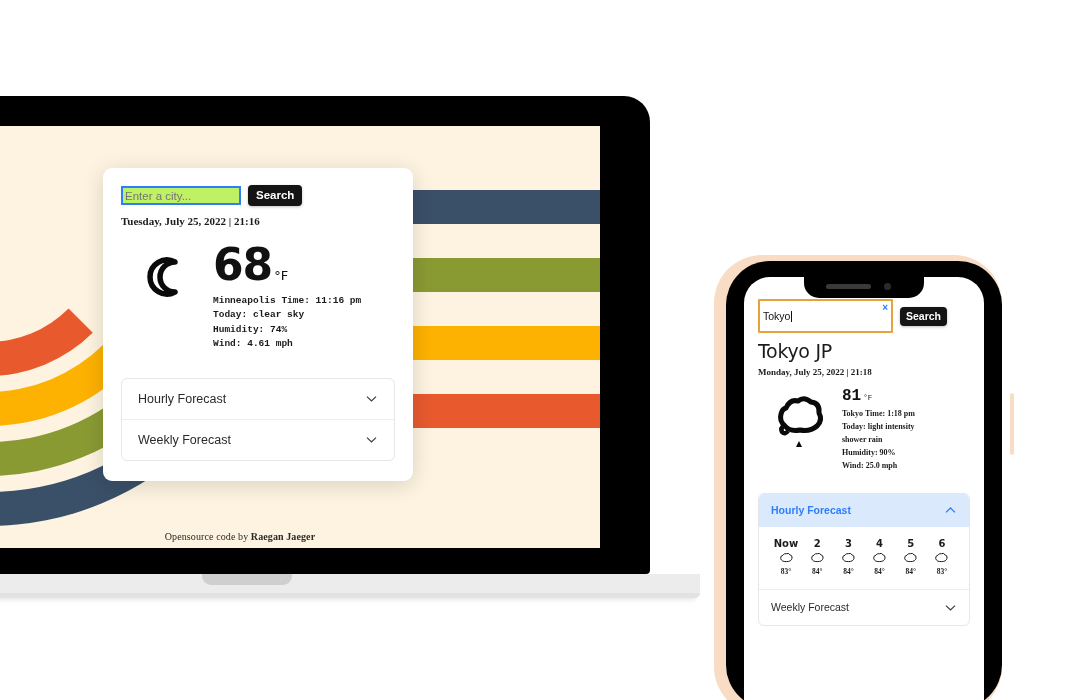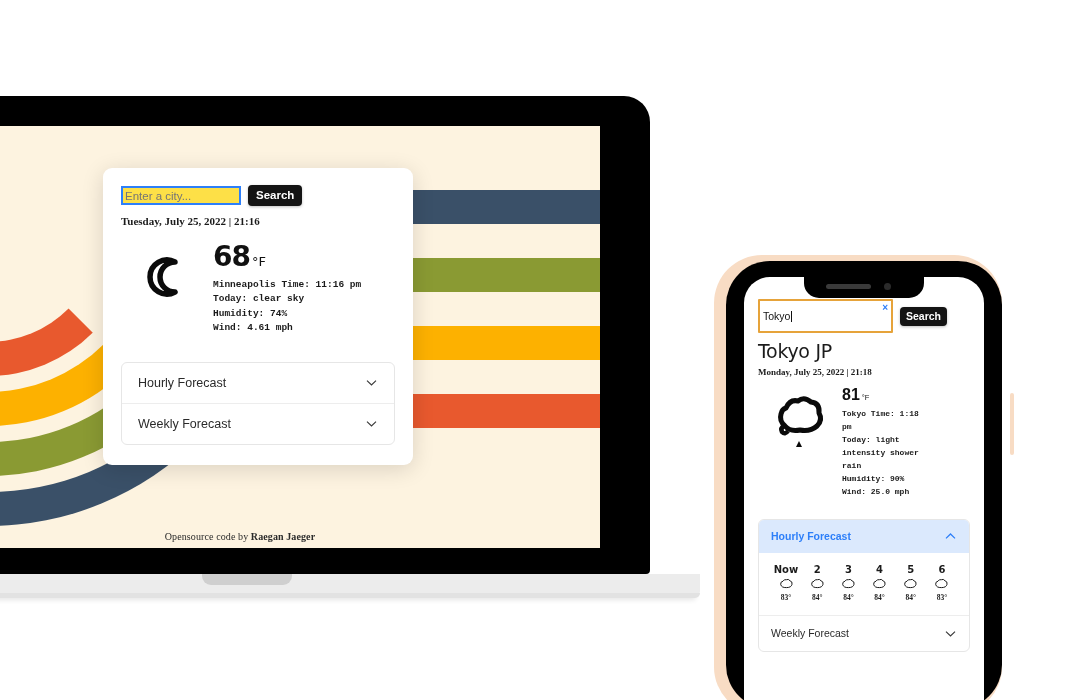--- a/index.html
+++ b/index.html
@@ -58,42 +58,42 @@
     position: absolute; left: 223px; top: 42px; width: 310px;
     background: #ffffff; border-radius: 9px;
     box-shadow: 0 4px 22px rgba(0,0,0,0.14);
     padding: 17px 18px 20px 18px;
     z-index: 5;
   }
   .srow { display: flex; align-items: center; gap: 7px; }
   .sinput-lap {
     width: 120px; height: 19px; font-size: 11.5px; color: #777;
     font-family: "Liberation Sans", sans-serif;
-    padding: 0 3px; background: #fde047;
+    padding: 0 3px; background: #bef264;
     border: 1px solid #9aa0a6;
     outline: 2px solid #2d7ff9; outline-offset: -2px;
   }
   .sbtn {
     background: #141414; color: #fff; border: none; border-radius: 4px;
     font-size: 11.5px; font-weight: bold; padding: 4px 8px 5px 8px;
     font-family: "Liberation Sans", sans-serif; cursor: pointer;
     box-shadow: 0 1px 3px rgba(0,0,0,.25);
   }
   .city-lap {
     font-size: 41px; line-height: 1.12; color: #1b1b1b;
     font-weight: normal; letter-spacing: -0.6px; margin: 9px 0 0 0;
     font-family: "DejaVu Sans", sans-serif;
   }
   .date-lap {
     font-family: "Liberation Serif", serif;
     font-size: 11px; color: #1b1b1b; margin-top: 9px; font-weight: bold;
   }
   .cur-lap { display: flex; align-items: flex-start; margin-top: 16px; }
   .icon-wrap-lap { width: 92px; display: flex; justify-content: center; padding-top: 12px; }
-  .temp-lap { font-size: 28px; font-weight: bold; color: #111; letter-spacing: -1px;
+  .temp-lap { font-size: 44px; font-weight: bold; color: #111; letter-spacing: -1px;
               font-family: "DejaVu Sans", sans-serif; line-height: 1; }
   .unit-lap { font-size: 13px; font-weight: normal; margin-left: 2px; letter-spacing: 0; }
   .det-lap { font-family: Liberation Mono, monospace; font-size: 9.5px; color: #1b1b1b;
              line-height: 1.52; margin-top: 7px; font-weight: bold; }
 
   .acc {
     margin-top: 26px; border: 1px solid #e6e6e6; border-radius: 6px; overflow: hidden;
   }
   .acc-row {
     display: flex; align-items: center; justify-content: space-between;
@@ -140,23 +140,23 @@
   }
   .caret { display:inline-block; width:1px; height:11px; background:#111; margin-left:1px; }
   .clr-x { position: absolute; right: 3px; top: 1px; color: #2d7ff9; font-size: 10px; font-weight: bold; cursor: pointer; }
   .sbtn-ph { font-size: 10.5px; padding: 3px 6px 4px 6px; }
   .city-ph { font-size: 19px; color: #1b1b1b; margin: 7px 0 0 0; font-weight: normal;
              letter-spacing: -0.3px; font-family: "DejaVu Sans", sans-serif; }
   .date-ph { font-family: "Liberation Serif", serif; font-size: 9px; color: #1b1b1b;
              margin-top: 5px; font-weight: bold; }
   .cur-ph { display: flex; align-items: flex-start; margin-top: 9px; }
   .icon-wrap-ph { width: 84px; display: flex; justify-content: center; padding-top: 4px; }
-  .temp-ph { font-size: 16px; font-weight: bold; color: #111; font-family: Liberation Sans, sans-serif; line-height: 1; }
+  .temp-ph { font-size: 16px; font-weight: bold; color: #111; font-family: Liberation Mono, monospace; line-height: 1; }
   .unit-ph { font-size: 7.5px; font-weight: normal; margin-left: 2px; }
-  .det-ph { font-family: Liberation Mono, monospace; font-size: 8px; color: #1b1b1b;
+  .det-ph { font-family: Liberation Serif, serif; font-size: 8px; color: #1b1b1b;
             line-height: 1.62; margin-top: 4px; font-weight: bold; max-width: 88px; }
 
   .acc-ph { margin-top: 20px; border: 1px solid #e6e6e6; border-radius: 6px; overflow: hidden; background:#fff; }
   .acc-ph-head {
     display: flex; align-items: center; justify-content: space-between;
     padding: 10px 12px; background: #dbe9fd; color: #2d7ff9;
     font-size: 10.5px; font-weight: bold; cursor: pointer;
   }
   .hours {
     display: flex; justify-content: space-between; padding: 11px 12px 13px 12px;

